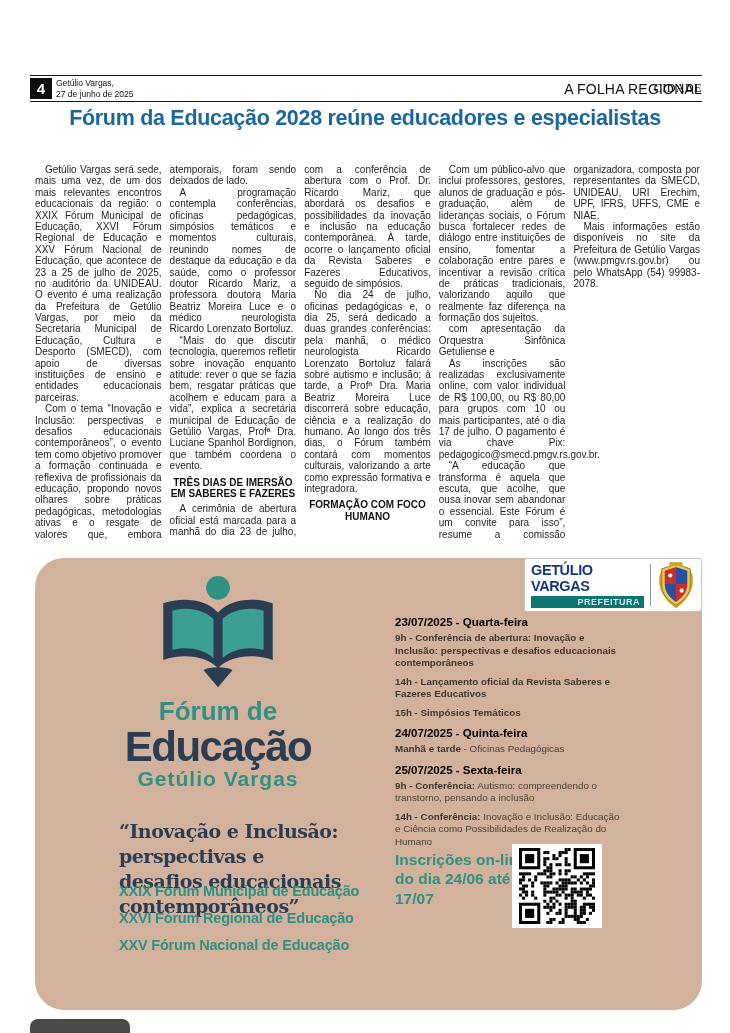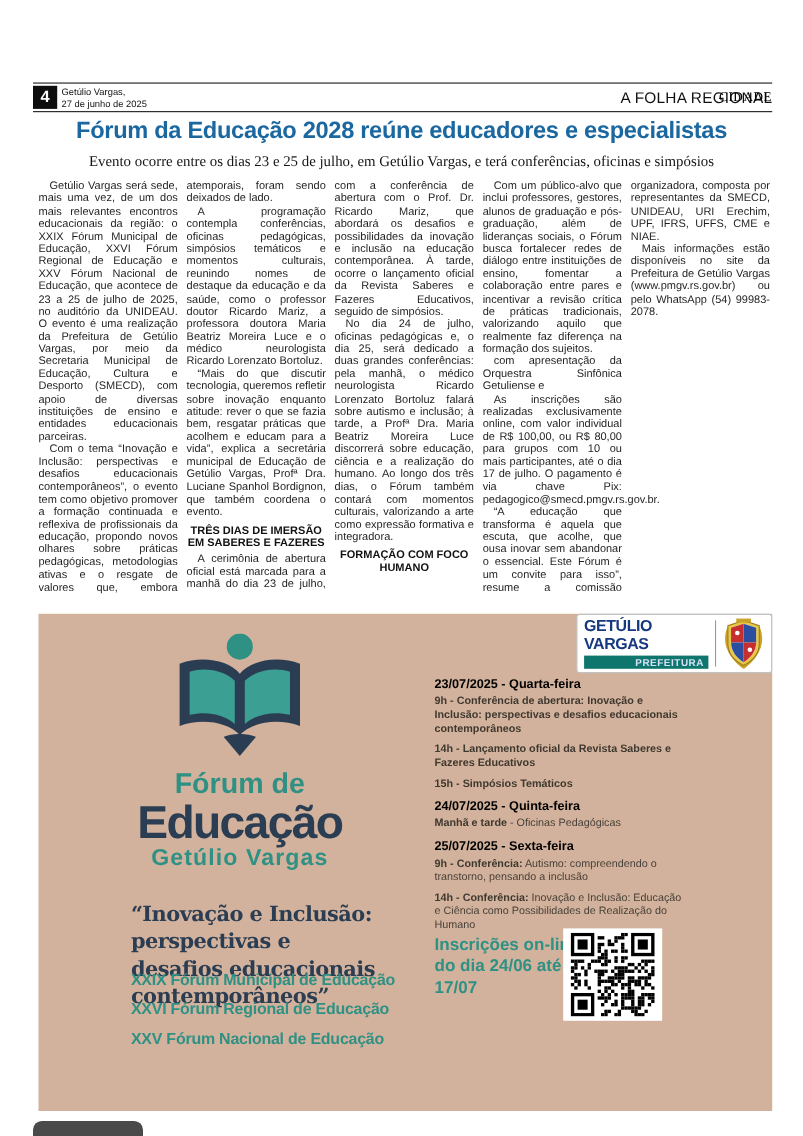--- a/index.html
+++ b/index.html
@@ -40,21 +40,21 @@
   
   .columns {
     position: absolute; top: 164px; left: 35px; width: 665px; height: 383px;
     column-count: 5; column-gap: 8px; column-fill: auto;
     font-size: 10px; line-height: 1.14; text-align: justify;
     color: #1f1f1f; overflow: hidden; hyphens: auto;
   }
   .para { margin: 0; text-indent: 10px; }
   .col-sub { margin: 5px 0 4px; text-align: center; font-size: 10px; font-weight: bold; color: #111; }
   
-  .banner { position: absolute; left: 35px; top: 558px; width: 667px; height: 452px; }
+  .banner { position: absolute; left: 35px; top: 558px; width: 667px; height: 452px; border-radius: 29px; }
   .pref-box {
     position: absolute; top: 0; right: 0; width: 178px; height: 54px;
     background: #fff; border: 1px solid #c2c2c2; border-radius: 3px;
     display: flex; align-items: center; padding: 4px 6px;
   }
   .pref-text { flex: 1; }
   .pref-name { font-weight: bold; font-size: 14.5px; letter-spacing: -0.4px; }
   .pref-bar { color: #d5e2f7; font-size: 9px; text-align: right; padding: 1px 4px; font-weight: bold; margin-top: 2px; letter-spacing: 0.5px; }
   .pref-divider { width: 1px; height: 42px; background: #9a9a9a; margin: 0 6px; }
   .logo-block { position: absolute; left: 18px; top: 18px; width: 330px; text-align: center; }
@@ -88,21 +88,20 @@
     </div>
     <div class="dateline">
       <div>Getúlio Vargas,</div>
       <div>27 de junho de 2025</div>
     </div>
     <div class="section-title">CIDADE</div>
     <div class="publication">A FOLHA REGIONAL</div>
   </header>
 
   <h1 class="headline" style="color: rgb(27, 103, 160);">Fórum da Educação 2028 reúne educadores e especialistas</h1>
-  <h2 class="subheadline">Evento ocorre entre os dias 23 e 25 de julho, em Getúlio Vargas, e terá conferências, oficinas e simpósios</h2>
 
   <section class="columns">
       <p class="para">Getúlio Vargas será sede, mais uma vez, de um dos mais relevantes encontros educacionais da região: o XXIX Fórum Municipal de Educação, XXVI Fórum Regional de Educação e XXV Fórum Nacional de Educação, que acontece de 23 a 25 de julho de 2025, no auditório da UNIDEAU. O evento é uma realização da Prefeitura de Getúlio Vargas, por meio da Secretaria Municipal de Educação, Cultura e Desporto (SMECD), com apoio de diversas instituições de ensino e entidades educacionais parceiras.</p>
       <p class="para">Com o tema “Inovação e Inclusão: perspectivas e desafios educacionais contemporâneos”, o evento tem como objetivo promover a formação continuada e reflexiva de profissionais da educação, propondo novos olhares sobre práticas pedagógicas, metodologias ativas e o resgate de valores que, embora atemporais, foram sendo deixados de lado.</p>
       <p class="para">A programação contempla conferências, oficinas pedagógicas, simpósios temáticos e momentos culturais, reunindo nomes de destaque da educação e da saúde, como o professor doutor Ricardo Mariz, a professora doutora Maria Beatriz Moreira Luce e o médico neurologista Ricardo Lorenzato Bortoluz.</p>
       <p class="para">“Mais do que discutir tecnologia, queremos refletir sobre inovação enquanto atitude: rever o que se fazia bem, resgatar práticas que acolhem e educam para a vida”, explica a secretária municipal de Educação de Getúlio Vargas, Profª Dra. Luciane Spanhol Bordignon, que também coordena o evento.</p>
       <h3 class="col-sub">TRÊS DIAS DE IMERSÃO EM SABERES E FAZERES</h3>
       <p class="para">A cerimônia de abertura oficial está marcada para a manhã do dia 23 de julho, com a conferência de abertura com o Prof. Dr. Ricardo Mariz, que abordará os desafios e possibilidades da inovação e inclusão na educação contemporânea. À tarde, ocorre o lançamento oficial da Revista Saberes e Fazeres Educativos, seguido de simpósios.</p>
       <p class="para">No dia 24 de julho, oficinas pedagógicas e, o dia 25, será dedicado a duas grandes conferências: pela manhã, o médico neurologista Ricardo Lorenzato Bortoluz falará sobre autismo e inclusão; à tarde, a Profª Dra. Maria Beatriz Moreira Luce discorrerá sobre educação, ciência e a realização do humano. Ao longo dos três dias, o Fórum também contará com momentos culturais, valorizando a arte como expressão formativa e integradora.</p>
       <h3 class="col-sub">FORMAÇÃO COM FOCO HUMANO</h3>

